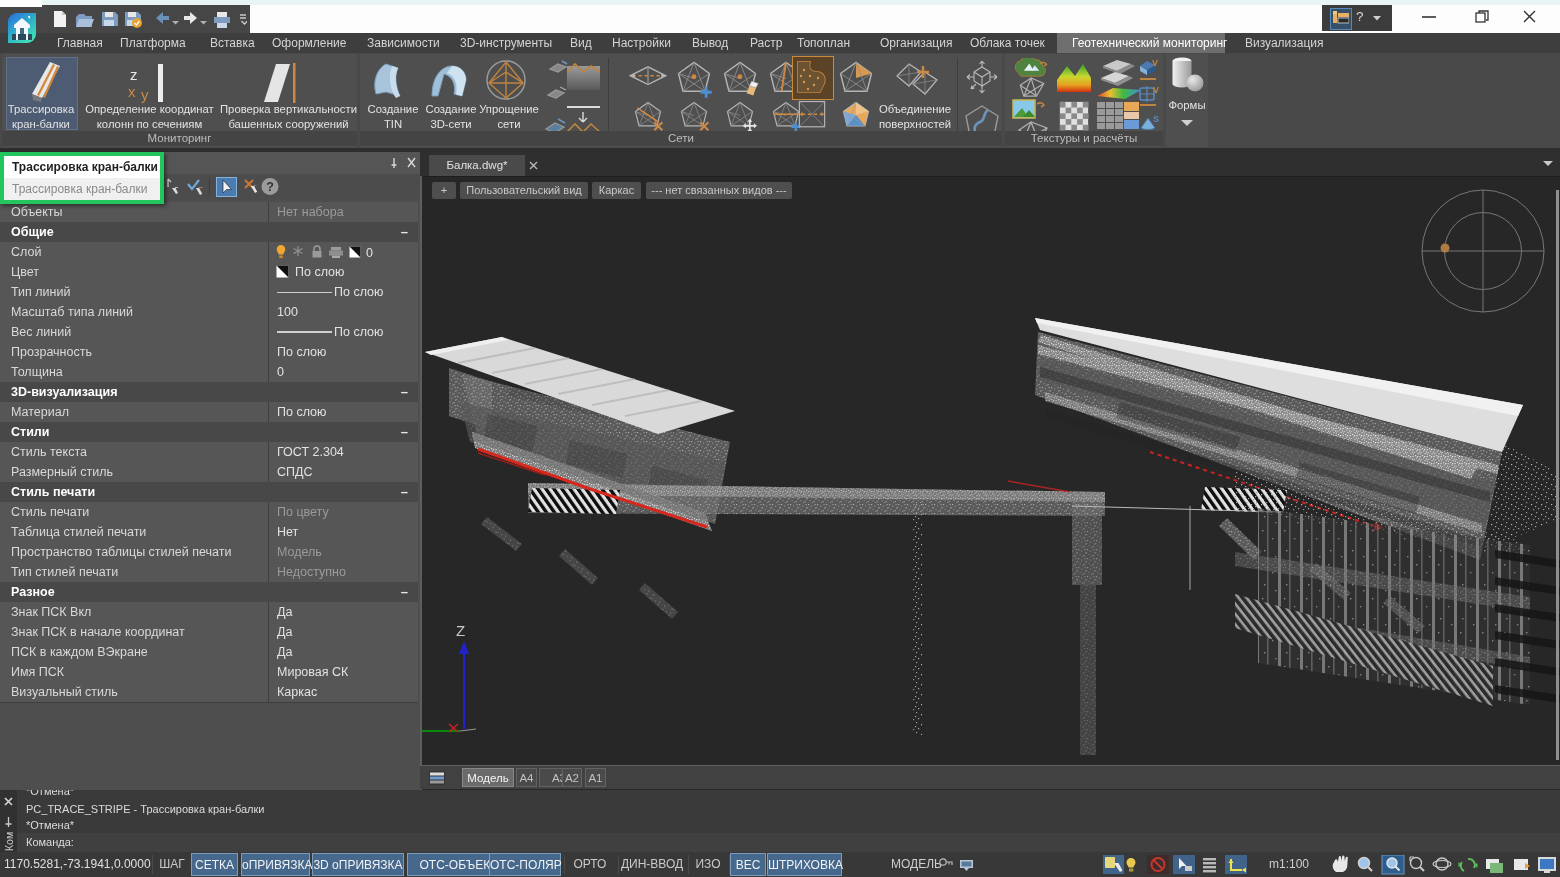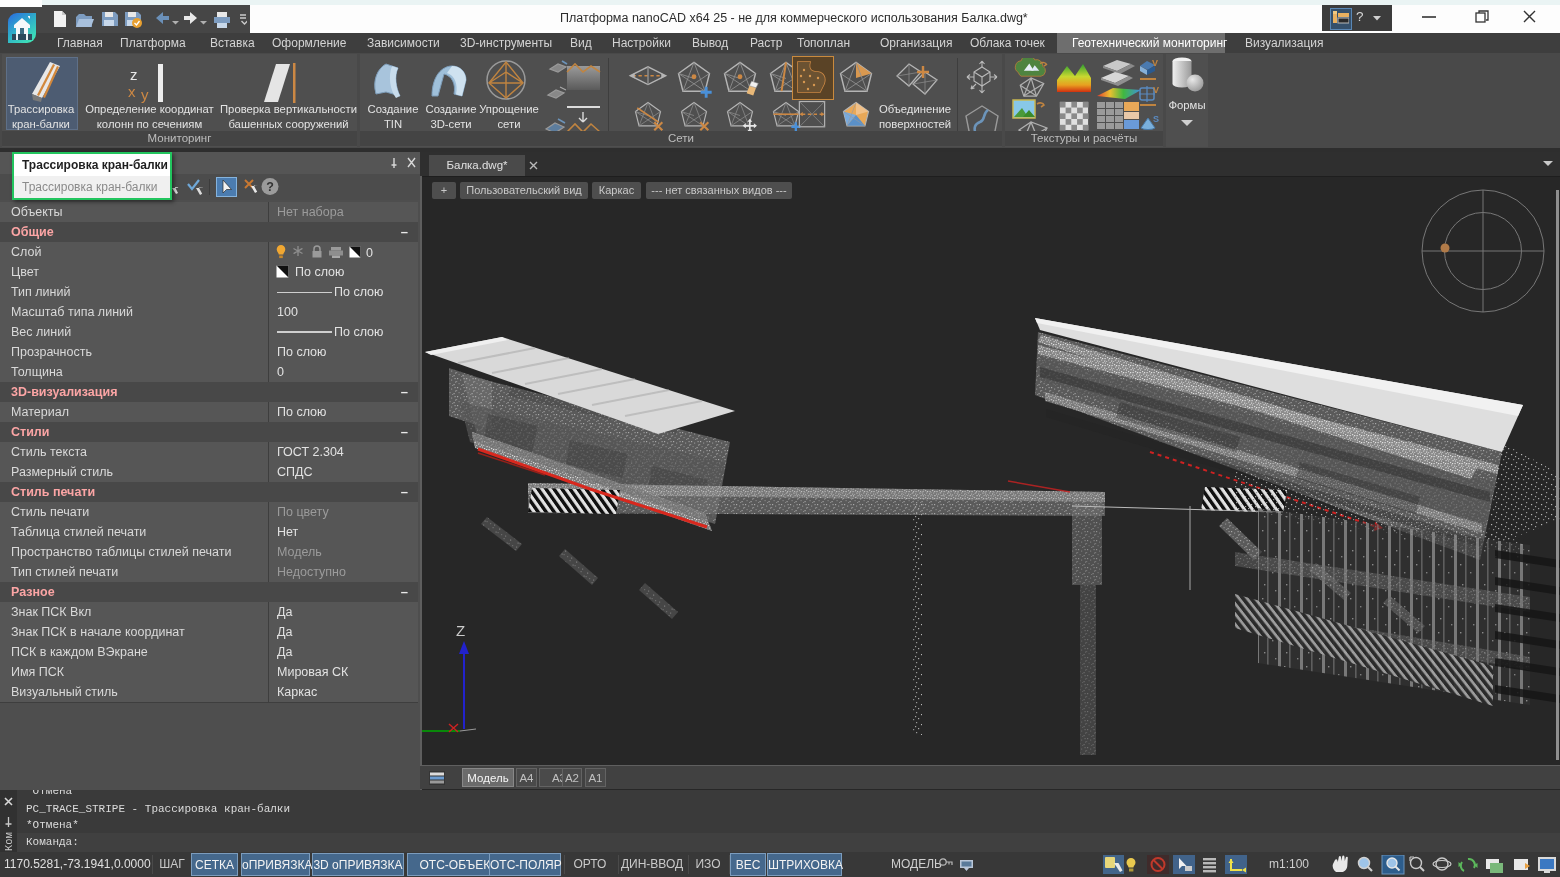--- a/index.html
+++ b/index.html
@@ -26,38 +26,38 @@
 
 #panel{left:0;top:152px;width:420px;height:638px;background:#4e4e4e;}
 #panelhdr{left:0;top:0;width:420px;height:22px;background:#555555;}
 #paneltools{left:0;top:22px;width:420px;height:26px;background:#4c4c4c;}
 .prow{position:absolute;left:0;width:418px;height:20px;}
 .prow .lbl{position:absolute;left:11px;top:0;height:14px;line-height:20px;color:#d9d9d9;font-size:12.5px;white-space:nowrap;}
 .prow .val{position:absolute;left:277px;top:0;height:20px;line-height:20px;color:#e2e2e2;font-size:12.5px;white-space:nowrap;}
 .prow .val.gray{color:#9b9b9b;}
 .rowbg{background:#565656;border-bottom:1px solid #3e3e3e;}
 .hdrbg{background:#484848;border-bottom:1px solid #3e3e3e;}
-.hdrbg .lbl{font-weight:bold;color:#fca5a5;}
+.hdrbg .lbl{font-weight:bold;color:#ffffff;}
 .minus{position:absolute;right:10px;top:0;color:#e8e8e8;font-weight:bold;line-height:20px;font-size:13px;}
 .vline{position:absolute;left:268px;top:0;width:1px;height:20px;background:#3e3e3e;}
-#tooltip{left:12px;top:0px;width:156px;height:44px;background:#ffffff;border:2px solid #22c55e;
+#tooltip{left:0;top:0px;width:156px;height:44px;background:#ffffff;border:4px solid #22c55e;
 box-shadow:2px 2px 4px rgba(0,0,0,.45);z-index:30;}
 
 #vp{left:420px;top:152px;width:1140px;height:638px;background:#272727;}
 #doctabs{left:0;top:0;width:1140px;height:24px;background:#2f2f2f;border-bottom:1px solid #1e1e1e;}
 #doctab{left:9px;top:3px;width:96px;height:21px;background:#4a4a4a;color:#e0e0e0;font-size:11.5px;
 text-align:center;line-height:21px;}
 .vbtn{position:absolute;top:30px;height:17px;background:#4e4e4e;border-radius:2px;color:#c9c9c9;
 font-size:11px;line-height:17px;text-align:center;}
 #layoutbar{left:0;top:613px;width:1140px;height:24px;background:#414141;border-top:1px solid #5f5f5f;box-sizing:border-box;}
 .ltab{position:absolute;top:2px;height:19px;background:#4a4a4a;border:1px solid #636363;box-sizing:border-box;color:#c0c0c0;
 font-size:11.5px;line-height:18px;text-align:center;}
 
 #cmd{left:0;top:790px;width:1560px;height:62px;background:#3a3a3a;overflow:hidden;
-font-family:Liberation Mono, monospace;font-size:11px;color:#dcdcdc;}
+font-family:Liberation Sans, sans-serif;font-size:11px;color:#dcdcdc;}
 #cmdside{left:0;top:0;width:17px;height:62px;background:#313131;}
 #cmdinput{left:17px;top:43px;width:1543px;height:19px;background:#404040;line-height:19px;}
 
 #status{left:0;top:852px;width:1560px;height:25px;background:#383838;color:#cccccc;font-size:12px;}
 .sbtn{position:absolute;top:1px;height:23px;line-height:23px;text-align:center;font-size:12px;
 white-space:nowrap;overflow:visible;box-sizing:border-box;}
 .sbtn.on{background:#45688c;border:1px solid #7b9cbd;color:#f2f2f2;}
 .sbtn.off{color:#c9c9c9;}
 .ssep{position:absolute;top:3px;width:1px;height:19px;background:#4a4a4a;}
 </style>
@@ -106,21 +106,20 @@
       <path d="M145 9 l-7 -6 v4 h-6 v4 h6 v4 z" fill="#e8e8e8"></path>
       <path d="M148 12 l3.5 3.5 l3.5 -3.5 z" fill="#b0b0b0"></path>
       <g transform="translate(160,2)">
           <rect x="2" y="6" width="16" height="6" fill="#7d9cc0"></rect>
           <rect x="5" y="1" width="10" height="5" fill="#e8e8e8"></rect>
           <rect x="5" y="12" width="10" height="5" fill="#c8d8ea"></rect>
         </g>
       <path d="M188 6 h6 M188 9 h6 M189.5 12 l3 3 l3 -3" stroke="#c9c9c9" stroke-width="1.4" fill="none"></path>
     </g>
   </svg>
-  <div class="abs" id="titletext">Платформа nanoCAD x64 25 - не для коммерческого использования Балка.dwg*</div>
   <div class="abs" id="helpbox">
     <div class="abs" style="left:8px;top:3px;width:20px;height:20px;border:1px solid #5a87b5;background:#35506b"></div>
     <svg class="abs" style="left:11px;top:6px" width="16" height="15" viewBox="0 0 16 15">
       <rect x="0" y="2" width="4" height="10" fill="#e8b060"></rect>
         <rect x="5" y="2" width="11" height="4" fill="#e8b060"></rect>
       <rect x="5" y="7" width="11" height="5" fill="#2a2a2a" stroke="#b9b9b9" stroke-width="1"></rect>
       <rect x="0" y="0" width="4" height="3" fill="#f0c880"></rect>
     </svg>
     <div class="abs" style="left:34px;top:4px;color:#d8d8d8;font-size:13.5px;">?</div>
     <svg class="abs" style="left:50px;top:10px" width="10" height="7" viewBox="0 0 10 7">

